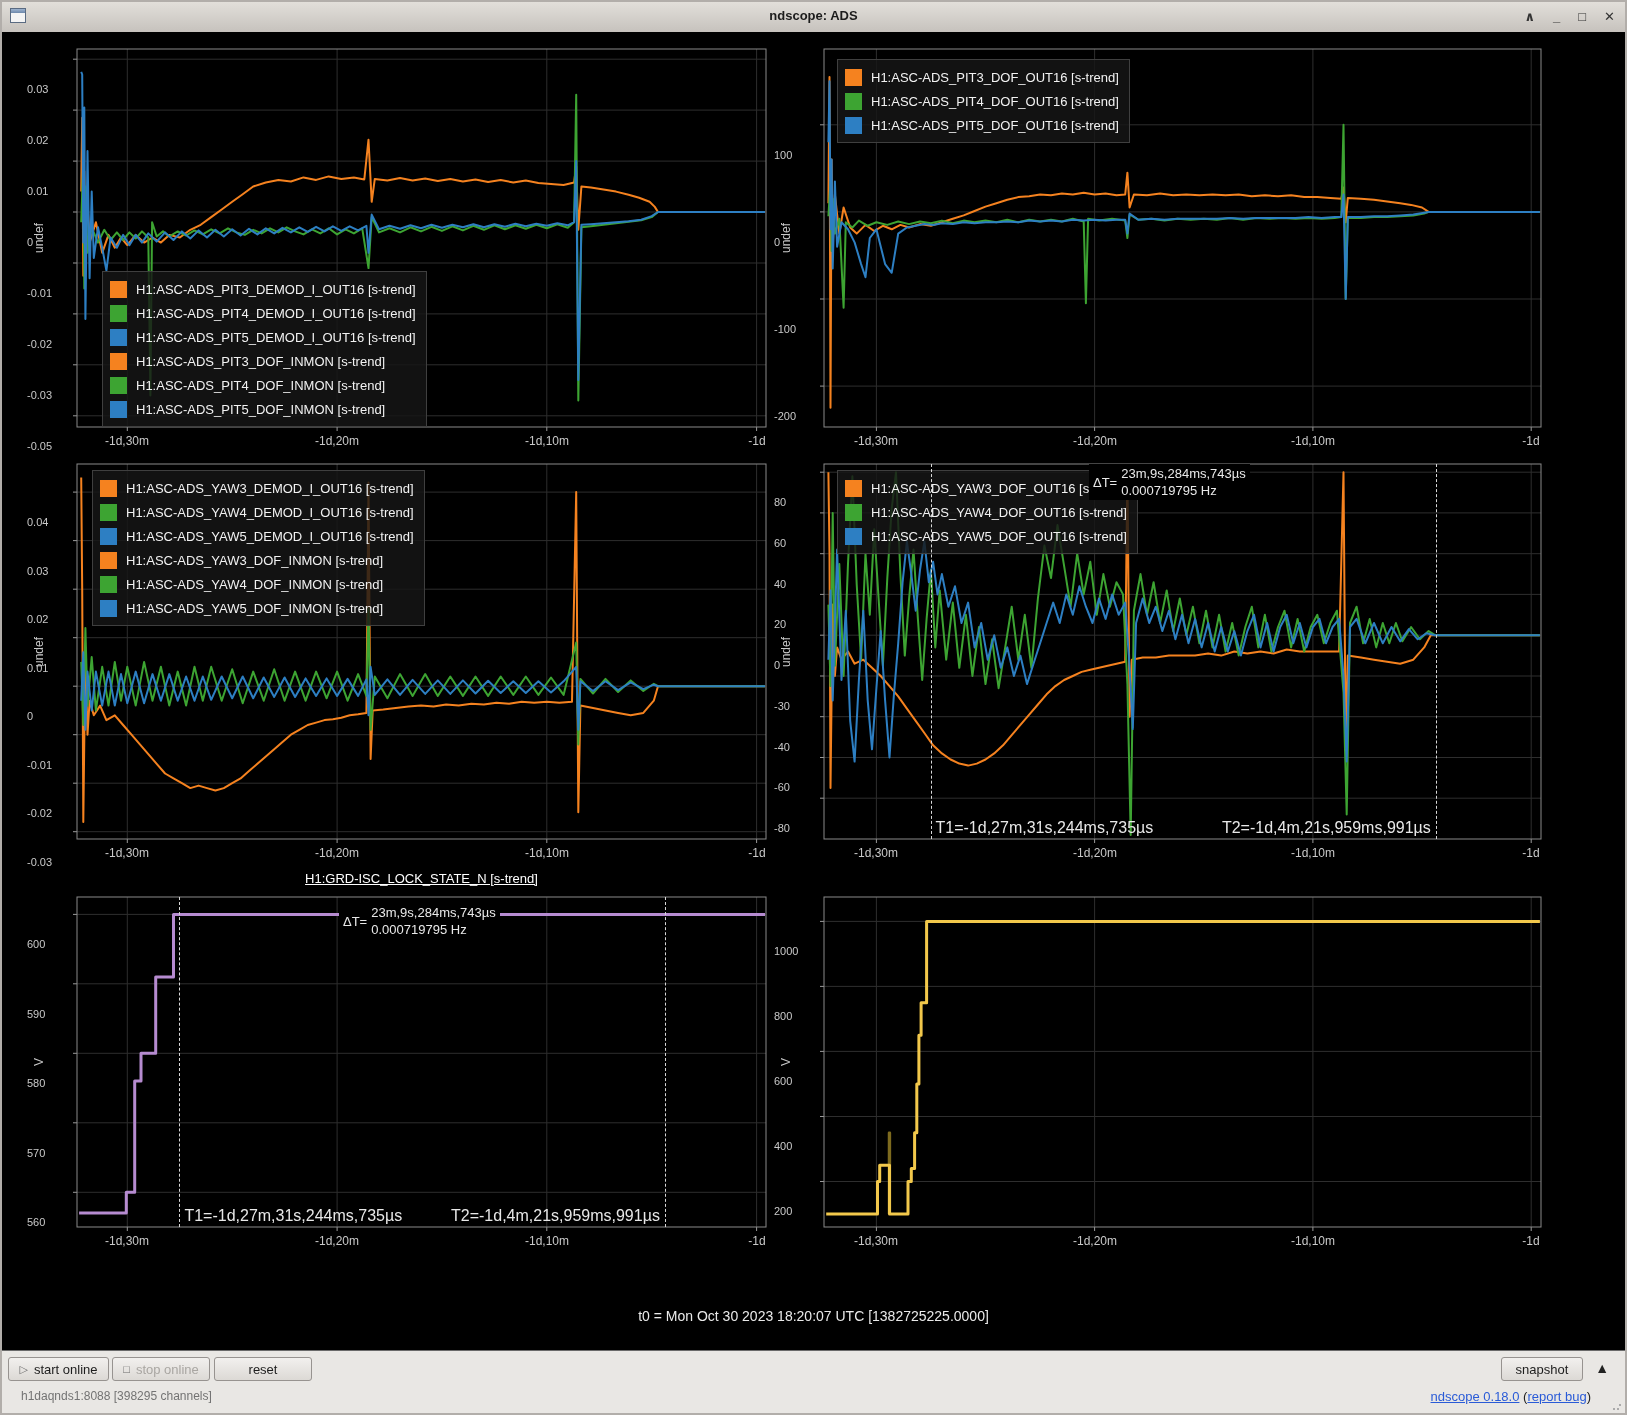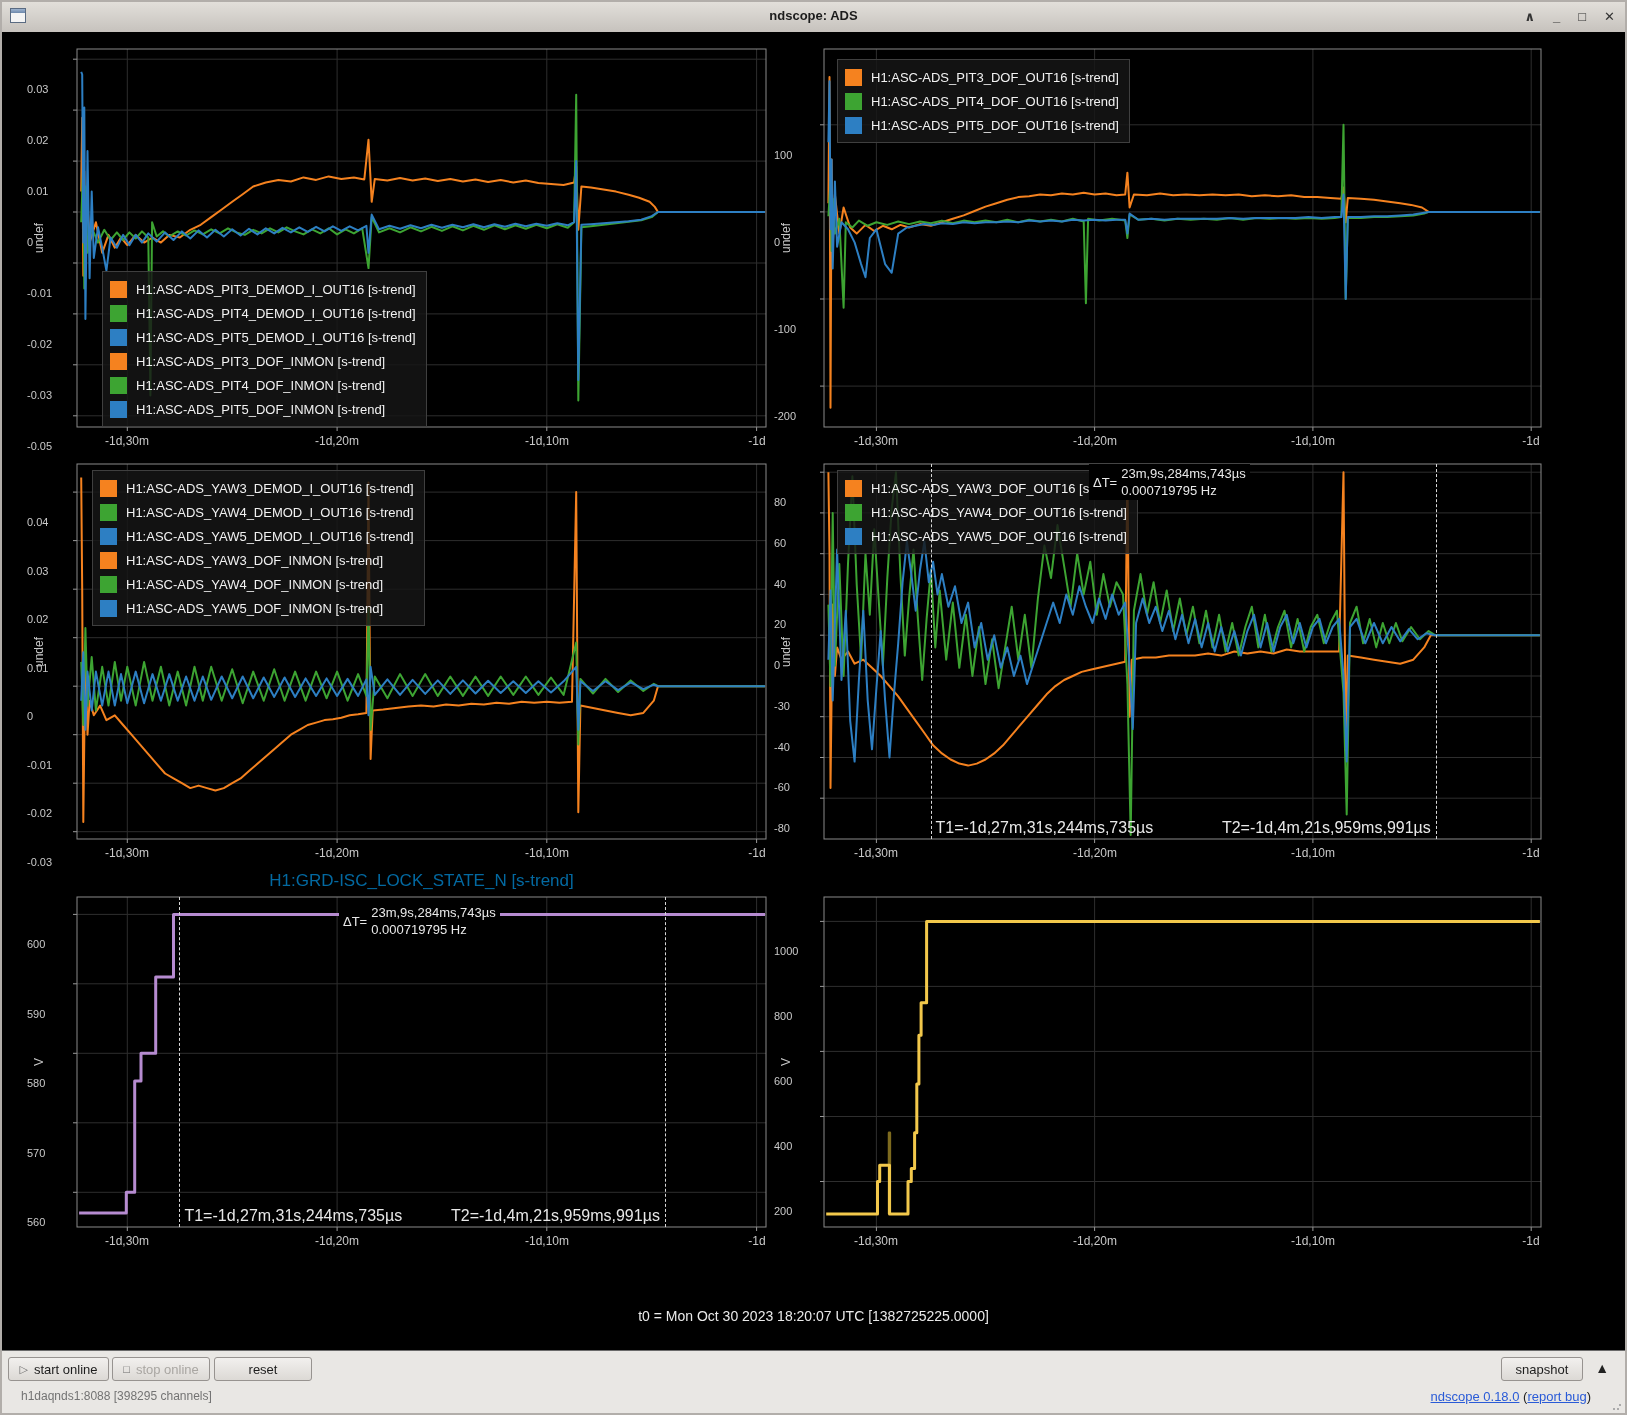--- a/index.html
+++ b/index.html
@@ -17,21 +17,21 @@
   .win-controls{position:absolute;right:10px;top:0;height:30px;display:flex;align-items:center;gap:18px;}
   .win-btn{font-size:13px;font-weight:bold;color:#333;cursor:pointer;line-height:30px;}
   
   .main{position:absolute;left:0;top:30px;width:100%;height:1318px;background:#000;}
   .plot{position:absolute;background:#000;}
   .plot svg{position:absolute;left:0;top:0;}
   .ytick{position:absolute;text-align:left;font-size:11px;color:#c9c9c9;margin-top:32px;}
   .xtick{position:absolute;text-align:center;font-size:12px;color:#c9c9c9;}
   .ylab{position:absolute;left:12px;font-size:12px;color:#c9c9c9;white-space:nowrap;
         transform:translate(-50%,-50%) rotate(-90deg);}
-  .ptitle{position:absolute;text-align:center;font-size:17px;color:#0369a1;white-space:nowrap;}
+  .ptitle{position:absolute;text-align:center;font-size:13px;color:#ffffff;white-space:nowrap;text-decoration:underline;}
   .legend{position:absolute;z-index:3;background:rgba(22,22,22,0.82);border:1px solid #3f3f3f;
           padding:5px 10px 5px 7px;}
   .li{display:flex;align-items:center;height:24px;}
   .sw{width:17px;height:17px;margin-right:9px;flex:none;}
   .ll{font-size:13px;color:#f2f2f2;white-space:nowrap;}
   .cursor{position:absolute;width:0;border-left:1px dashed #d8d8d8;z-index:4;}
   .clab{position:absolute;font-size:16px;color:#e8e8e8;white-space:nowrap;z-index:4;}
   .annot{position:absolute;z-index:5;display:flex;align-items:center;background:#000;
          padding:1px 4px;color:#e8e8e8;font-size:13px;}
   .annot .dt{margin-right:4px;}

